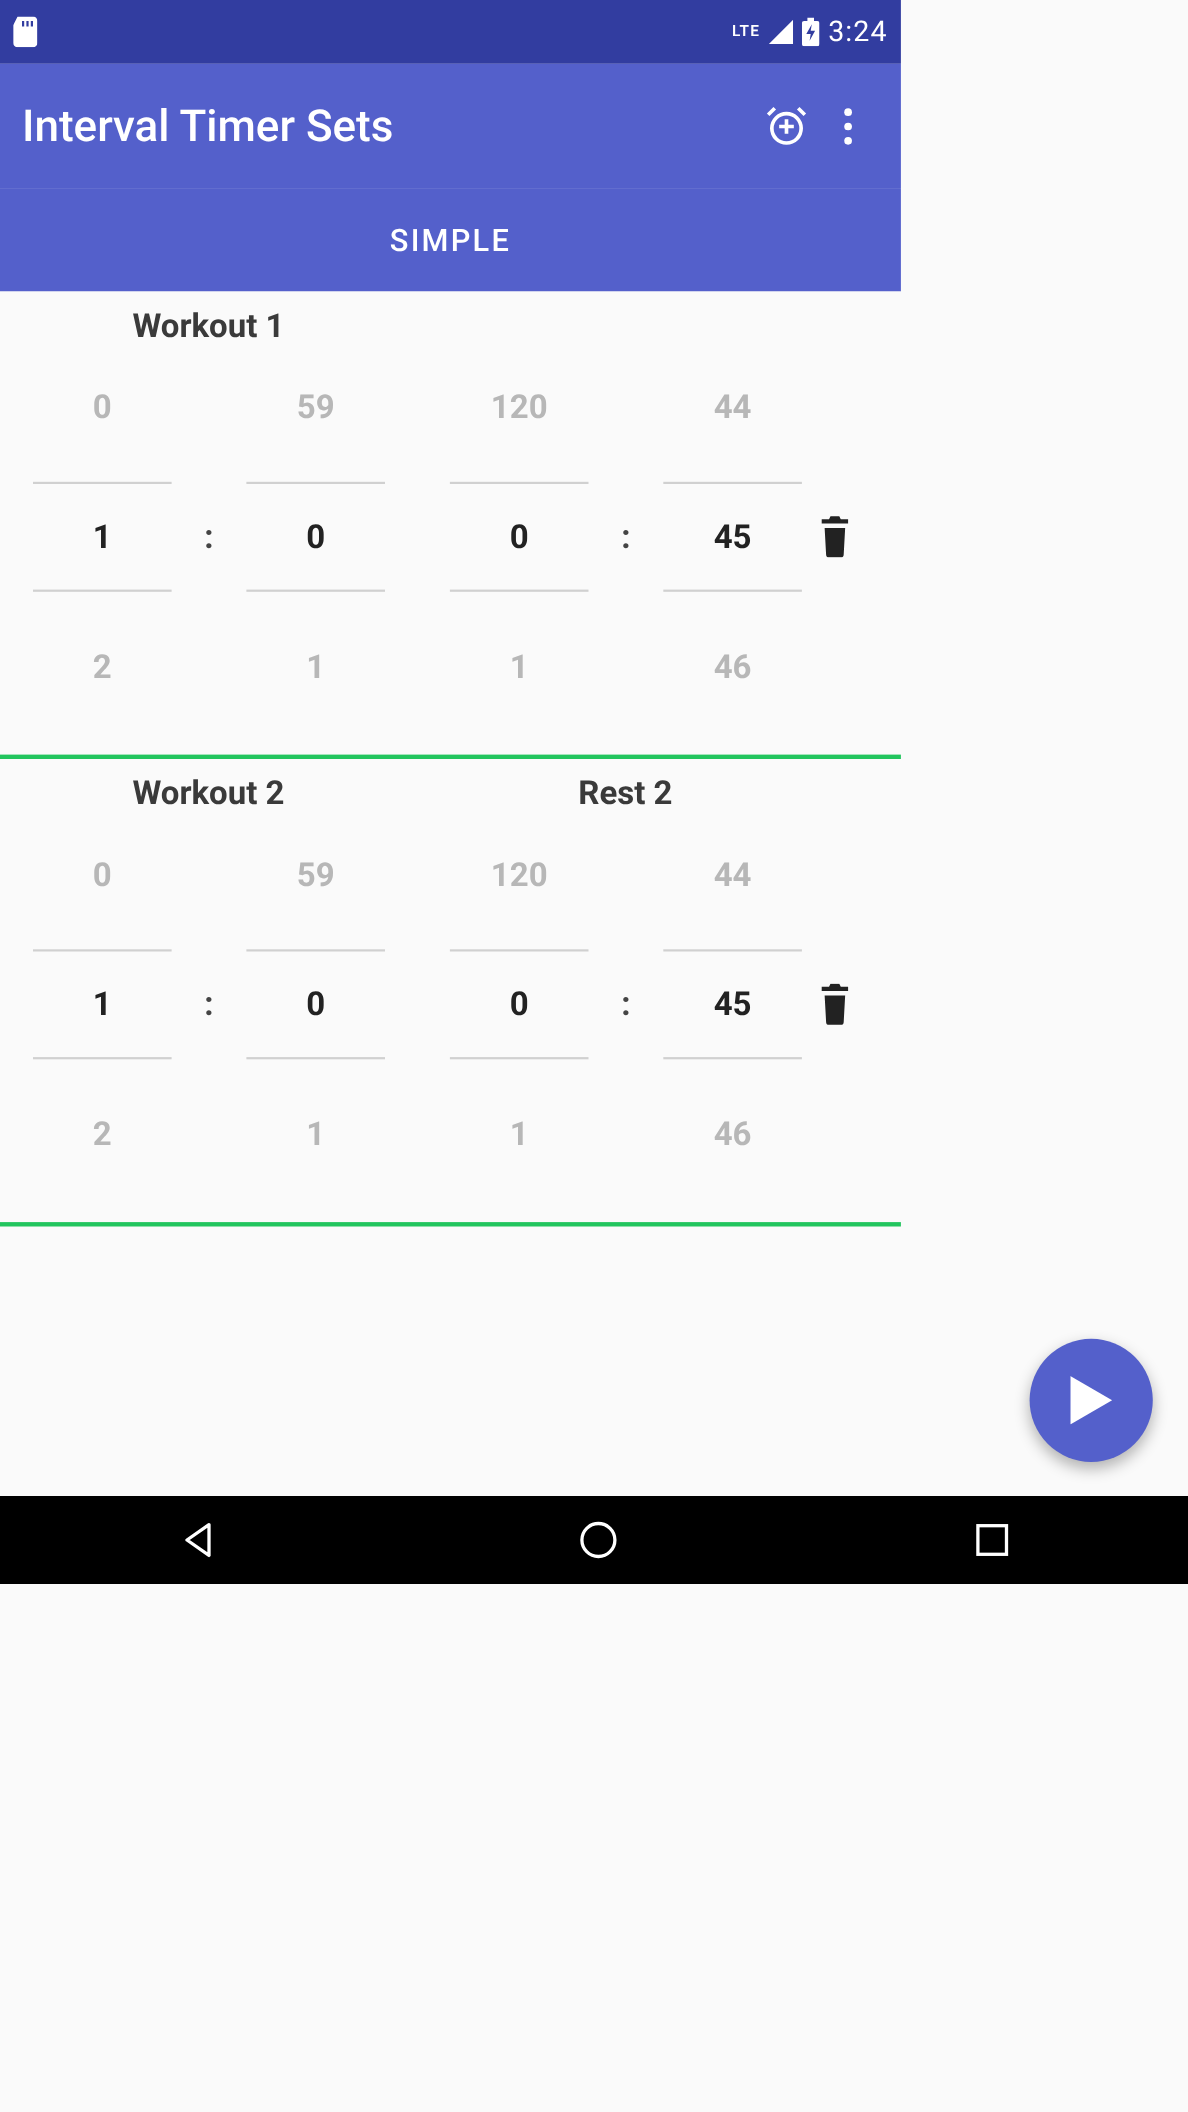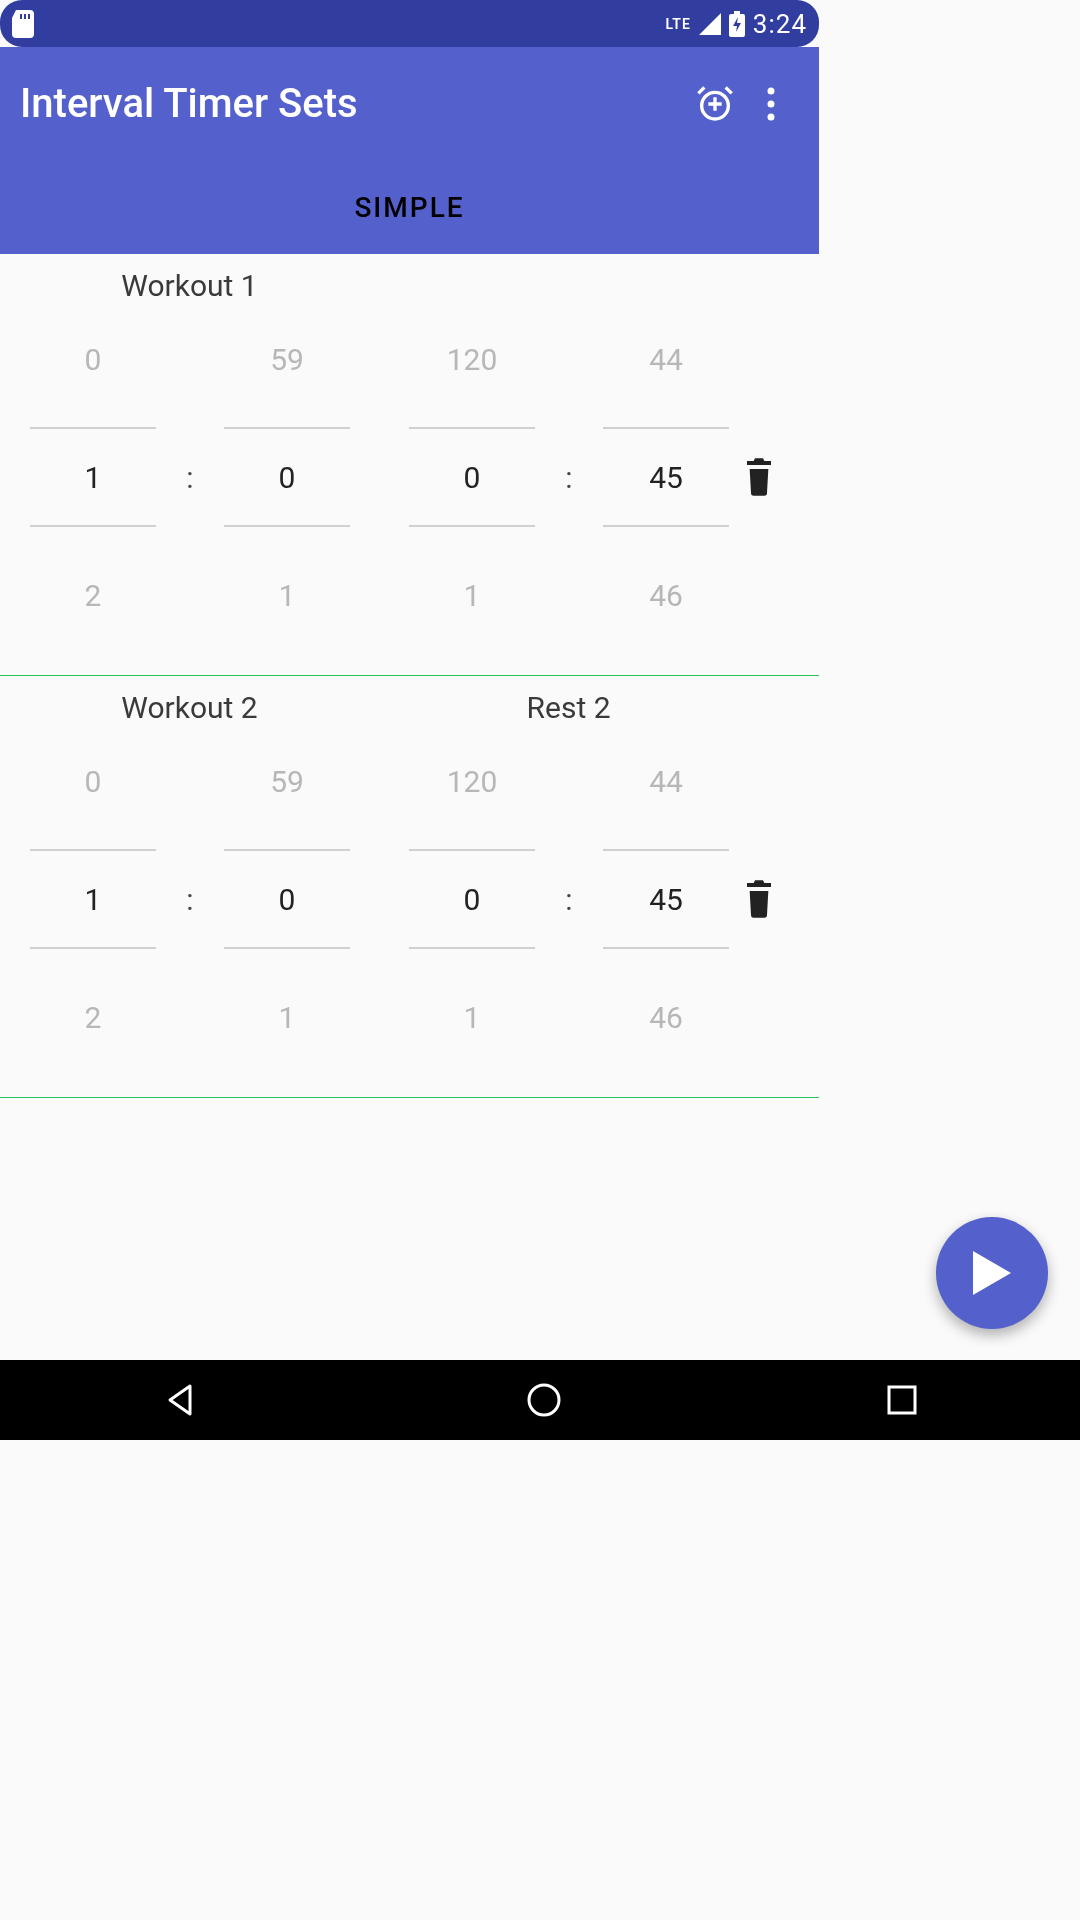--- a/index.html
+++ b/index.html
@@ -1,26 +1,25 @@
 <!DOCTYPE html>
 <html><head>
 <meta charset="utf-8">
 <style>
 * { margin: 0; padding: 0; box-sizing: border-box; font-family: Roboto, 'Segoe UI', Arial, sans-serif; }
 html, body { width: 819px; height: 1440px; background: #fafafa; overflow: hidden; }
 
 .status-bar {
-  height: 47px;
+  height: 58px;
   background: #323da0;
   display: flex;
   align-items: center;
   justify-content: space-between;
   padding: 0 12px;
   color: #fff;
-  border-radius: 22px;
 }
 .status-left, .status-right { display: flex; align-items: center; gap: 8px; }
 .status-right { font-size: 26px; font-weight: 400; letter-spacing: 1px; }
 
 .app-bar {
   background: #5460cb;
   height: 113px;
   display: flex;
   align-items: center;
   padding: 0 20px;
@@ -32,37 +31,37 @@
 .tabs {
   background: #5460cb;
   height: 94px;
   display: flex;
 }
 .tab {
   flex: 1;
   display: flex;
   align-items: center;
   justify-content: center;
-  color: #000000;
+  color: #ffffff;
   font-size: 28px;
   font-weight: 500;
   letter-spacing: 2px;
   position: relative;
 }
 .tab.active::after {
   content: '';
   position: absolute;
   bottom: 0; left: 0; right: 0;
   height: 5px;
   background: #e94770;
 }
 
 .content { background: #fafafa; }
 
-.set-block { padding: 14px 0 30px 0; border-bottom: 1px solid #22c55e; }
+.set-block { padding: 14px 0 30px 0; border-bottom: 4px solid #22c55e; font-weight: bold; }
 .set-headers {
   display: flex;
   padding: 0 0 6px 0;
 }
 .set-headers .hcol {
   width: 379px;
   text-align: center;
   font-size: 30px;
   color: #3a3a3a;
 }

